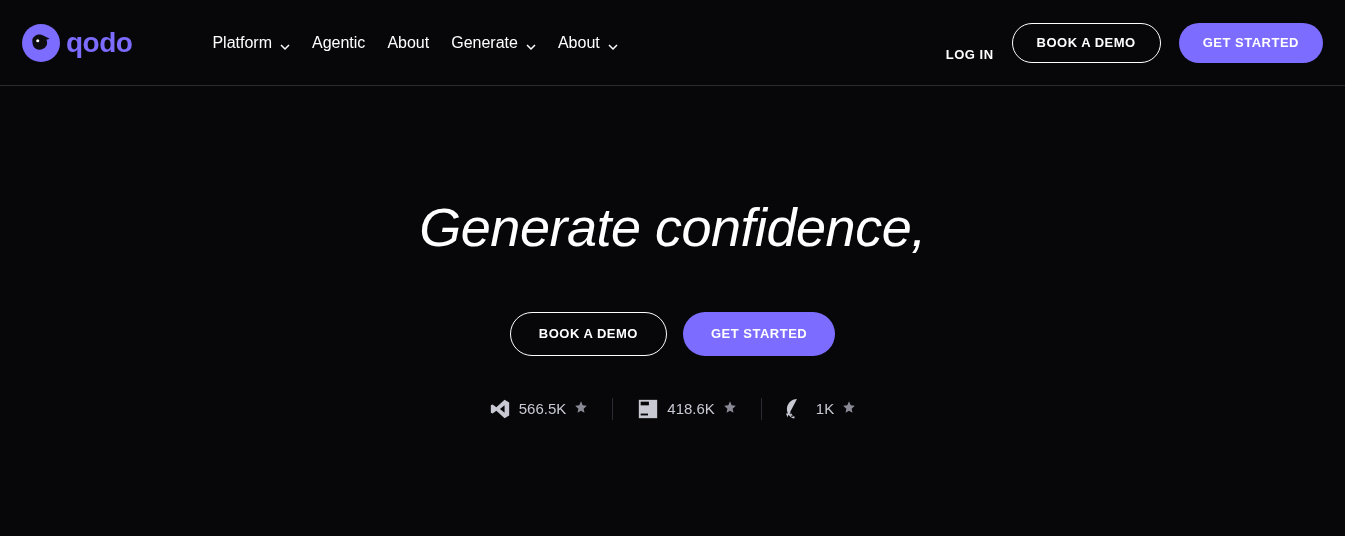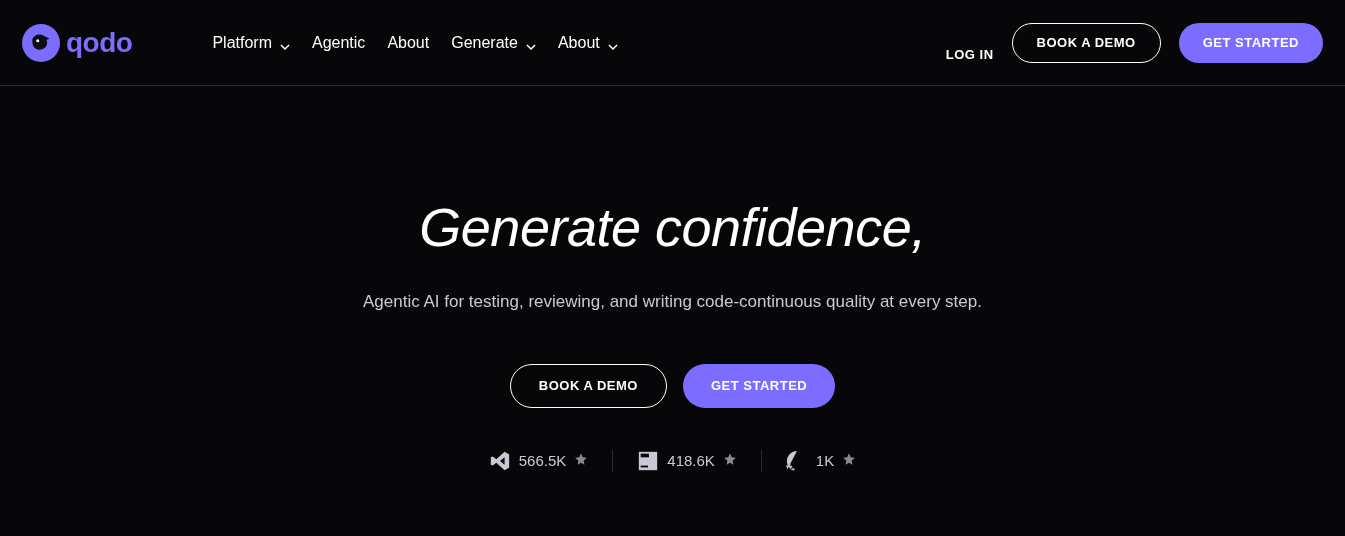--- a/index.html
+++ b/index.html
@@ -215,21 +215,20 @@
     <span class="btn btn-outline">BOOK A DEMO</span>
     <span class="btn btn-primary">GET STARTED</span>
   </div>
 </header>
 
 <section class="hero">
   <h1>
     <span>Generate confidence,</span><br>
   </h1>
 
-  <p class="subtitle">Agentic AI for testing, reviewing, and writing code-continuous quality at every step.</p>
 
   <div class="hero-actions">
     <span class="btn btn-outline">BOOK A DEMO</span>
     <span class="btn btn-primary">GET STARTED</span>
   </div>
 
   <div class="stats">
 
     <div class="stat">
       <span class="icon-box">

